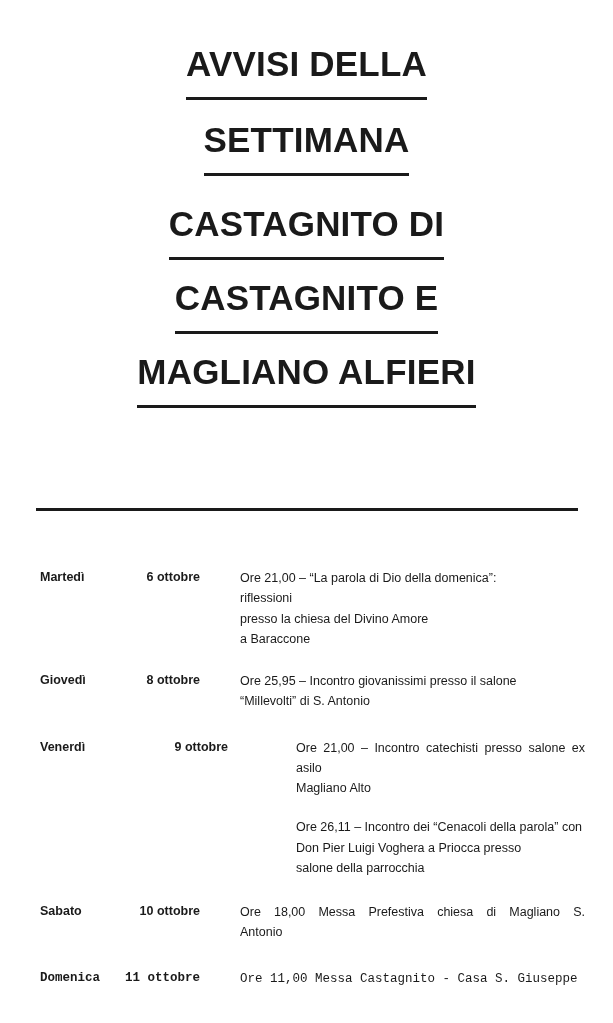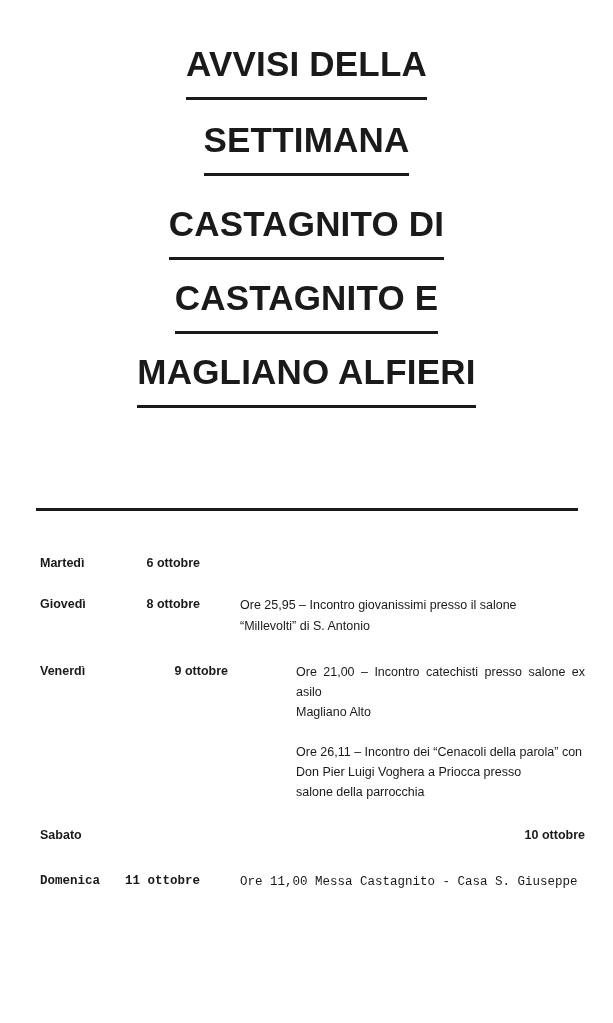--- a/index.html
+++ b/index.html
@@ -54,21 +54,21 @@
     justify-content: center;
   }
   .divider {
     width: 542px;
     height: 3px;
     background: #1a1a1a;
   }
 
   
   .schedule {
-    margin-top: 43px;
+    margin-top: 57px;
     padding-left: 40px;
     padding-right: 28px;
   }
   .row {
     display: flex;
     align-items: flex-start;
     margin-bottom: 20px;
   }
   .day {
     width: 72px;
@@ -128,20 +128,28 @@
 
   <div class="divider-wrap">
     <div class="divider"></div>
   </div>
 
   <div class="schedule">
 
     <div class="row" style="margin-bottom:22px;">
       <div class="day">Martedì</div>
       <div class="date">6 ottobre</div>
+      <div class="details">
+        <div class="para">
+          <span class="line j">Ore 21,00 – “La parola di Dio della domenica”:</span>
+          <span class="line">riflessioni</span>
+          <span class="line">presso la chiesa del Divino Amore</span>
+          <span class="line">a Baraccone</span>
+        </div>
+      </div>
     </div>
 
     <div class="row" style="margin-bottom:26px;">
       <div class="day">Giovedì</div>
       <div class="date">8 ottobre</div>
       <div class="details">
         <div class="para">
           <span class="line">Ore 25,95 – Incontro giovanissimi presso il salone</span>
           <span class="line">“Millevolti” di S. Antonio</span>
         </div>
@@ -160,20 +168,26 @@
           <span class="line">Ore 26,11 – Incontro dei  “Cenacoli della parola”  con</span>
           <span class="line">Don Pier Luigi Voghera a Priocca presso</span>
           <span class="line">salone della parrocchia</span>
         </div>
       </div>
     </div>
 
     <div class="row row-justify" style="margin-bottom:26px;justify-content:space-between;">
       <div class="day">Sabato</div>
       <div class="date">10 ottobre</div>
+      <div class="details">
+        <div class="para">
+          <span class="line j">Ore 18,00    Messa Prefestiva chiesa di Magliano S.</span>
+          <span class="line">Antonio</span>
+        </div>
+      </div>
     </div>
 
     <div class="row" style="margin-bottom:0;font-family:Liberation Mono, monospace;">
       <div class="day">Domenica</div>
       <div class="date">11 ottobre</div>
       <div class="details">
         <div class="para">
           <span class="line">Ore 11,00  Messa  Castagnito - Casa S. Giuseppe</span>
         </div>
       </div>

